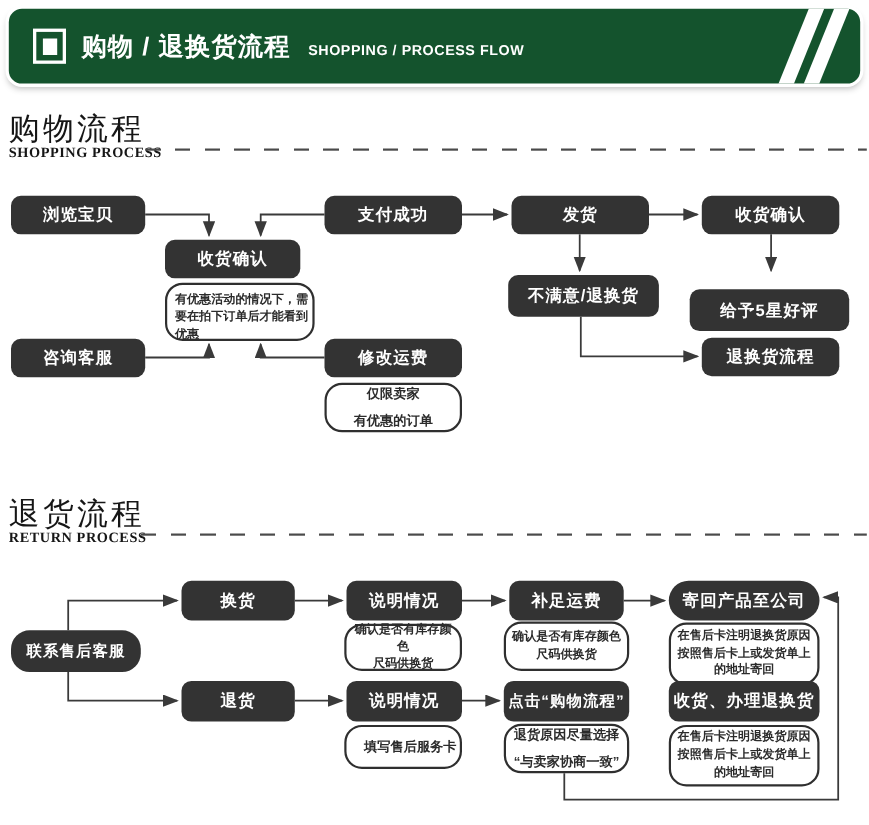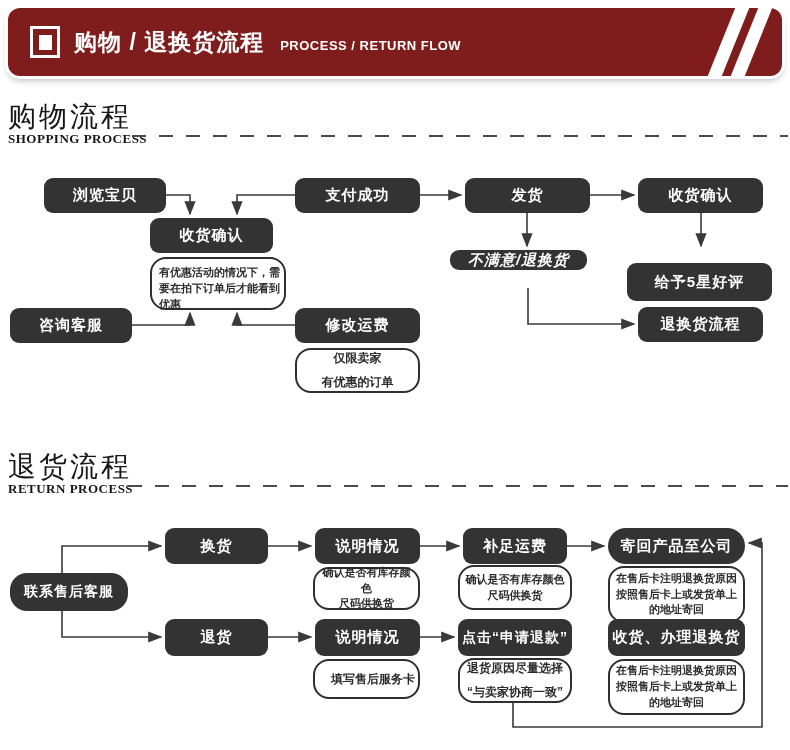--- a/index.html
+++ b/index.html
@@ -3,21 +3,21 @@
 <meta charset="utf-8">
 <style>
   html,body{margin:0;padding:0;background:#fff;}
   .stage{
     position:relative;width:790px;height:750px;overflow:hidden;background:#fff;
     font-family:"Liberation Sans","DejaVu Sans",sans-serif;
   }
   
   .header{
     position:absolute;left:8px;top:8px;width:774px;height:68px;
-    background:#7f1d1d;border-radius:12px;overflow:hidden;
+    background:#14532d;border-radius:12px;overflow:hidden;
     box-shadow:0 0 0 3px #fff,0 4px 7px rgba(0,0,0,.30);
     display:flex;align-items:center;
   }
   .hicon{width:24px;height:26px;border:3px solid #fff;margin-left:22px;
     display:flex;align-items:center;justify-content:center;flex:0 0 auto;}
   .hicon-inner{width:13px;height:15px;background:#fff;display:block;}
   .htitle{color:#fff;font-size:23px;font-weight:bold;margin-left:14px;letter-spacing:1px;white-space:nowrap;}
   .hsub{color:#fff;font-size:13px;font-weight:bold;margin-left:16px;margin-top:7px;letter-spacing:.5px;white-space:nowrap;}
   .stripe{position:absolute;top:-12px;bottom:-12px;width:13px;background:#fff;transform:rotate(22deg);}
   .stripe.s1{right:47px;}
@@ -48,44 +48,44 @@
 </head>
 <body>
 
 <div class="stage">
 
   <div class="header">
     <span class="hicon">
         <span class="hicon-inner"></span>
       </span>
     <span class="htitle">购物 / 退换货流程</span>
-    <span class="hsub">PROCESS / RETURN FLOW</span>
+    <span class="hsub">SHOPPING / PROCESS FLOW</span>
     <span class="stripe s1"></span>
     <span class="stripe s2"></span>
   </div>
 
   <div class="sec-title" style="top:102px;">
     <div class="zh">购物流程</div>
     <div class="en">SHOPPING PROCESS</div>
   </div>
   <div class="dash" style="left:132px;top:135px;width:656px;"></div>
 
-  <div class="box" style="left:10px;top:178px;width:122px;height:35px;margin-left:34px;">浏览宝贝</div>
+  <div class="box" style="left:10px;top:178px;width:122px;height:35px;">浏览宝贝</div>
   <div class="box" style="left:465px;top:178px;width:125px;height:35px;">发货</div>
   <div class="box" style="left:295px;top:178px;width:125px;height:35px;">支付成功</div>
   <div class="box" style="left:638px;top:178px;width:125px;height:35px;">收货确认</div>
   <div class="box" style="left:150px;top:218px;width:123px;height:35px;">收货确认</div>
   <div class="note tiny leftalign" style="left:150px;top:257px;width:136px;height:53px;">有优惠活动的情况下，需
 要在拍下订单后才能看到
 优惠</div>
   <div class="box" style="left:10px;top:308px;width:122px;height:35px;">咨询客服</div>
   <div class="box" style="left:295px;top:308px;width:125px;height:35px;text-align:right;">修改运费</div>
   <div class="note roomy" style="left:295px;top:348px;width:125px;height:45px;">仅限卖家
 有优惠的订单</div>
-  <div class="box" style="left:450px;top:250px;width:137px;height:20px;font-style:italic;">不满意/退换货</div>
+  <div class="box" style="left:462px;top:250px;width:137px;height:38px;">不满意/退换货</div>
   <div class="box" style="left:627px;top:250px;width:145px;height:38px;margin-top:13px;">给予5星好评</div>
   <div class="box" style="left:638px;top:307px;width:125px;height:35px;">退换货流程</div>
 
   <div class="sec-title" style="top:452px;">
     <div class="zh">退货流程</div>
     <div class="en">RETURN PROCESS</div>
   </div>
   <div class="dash" style="left:128px;top:485px;width:660px;"></div>
 
   <div class="box" style="left:10px;top:573px;width:118px;height:38px;font-size:14px;border-radius:17px;">联系售后客服</div>
@@ -96,21 +96,21 @@
   <div class="box" style="left:463px;top:528px;width:104px;height:36px;">补足运费</div>
   <div class="note tiny" style="left:458px;top:565px;width:114px;height:45px;">确认是否有库存颜色
 尺码供换货</div>
   <div class="box" style="left:608px;top:528px;width:137px;height:36px;border-radius:18px;">寄回产品至公司</div>
   <div class="note tiny" style="left:608px;top:566px;width:137px;height:57px;">在售后卡注明退换货原因
 按照售后卡上或发货单上
 的地址寄回</div>
   <div class="box" style="left:165px;top:619px;width:103px;height:37px;">退货</div>
   <div class="box" style="left:315px;top:619px;width:105px;height:37px;">说明情况</div>
   <div class="note" style="left:313px;top:659px;width:107px;height:40px;padding-left:16px;">填写售后服务卡</div>
-  <div class="box" style="left:458px;top:619px;width:114px;height:37px;font-size:14px;">点击“申请退款”</div>
+  <div class="box" style="left:458px;top:619px;width:114px;height:37px;font-size:14px;">点击“购物流程”</div>
   <div class="note roomy" style="left:458px;top:658px;width:114px;height:45px;">退货原因尽量选择
 “与卖家协商一致”</div>
   <div class="box" style="left:608px;top:619px;width:137px;height:37px;">收货、办理退换货</div>
   <div class="note tiny" style="left:608px;top:659px;width:137px;height:56px;">在售后卡注明退换货原因
 按照售后卡上或发货单上
 的地址寄回</div>
 
   <svg class="wires" width="790" height="750" viewBox="0 0 790 750">
     <defs>
       <marker id="ah" markerWidth="9" markerHeight="8" refX="8" refY="3.5" orient="auto">

